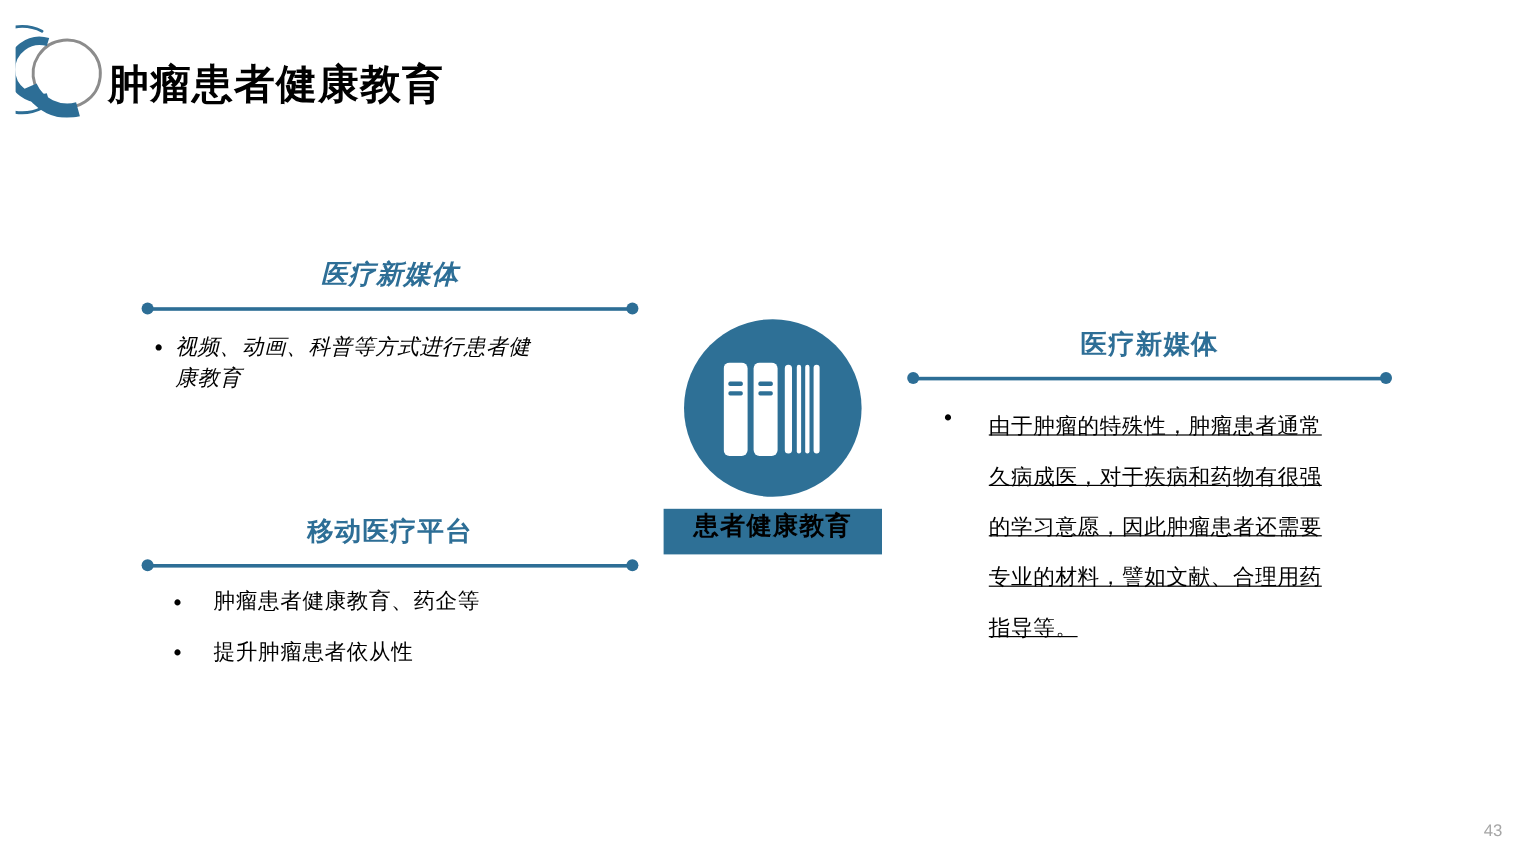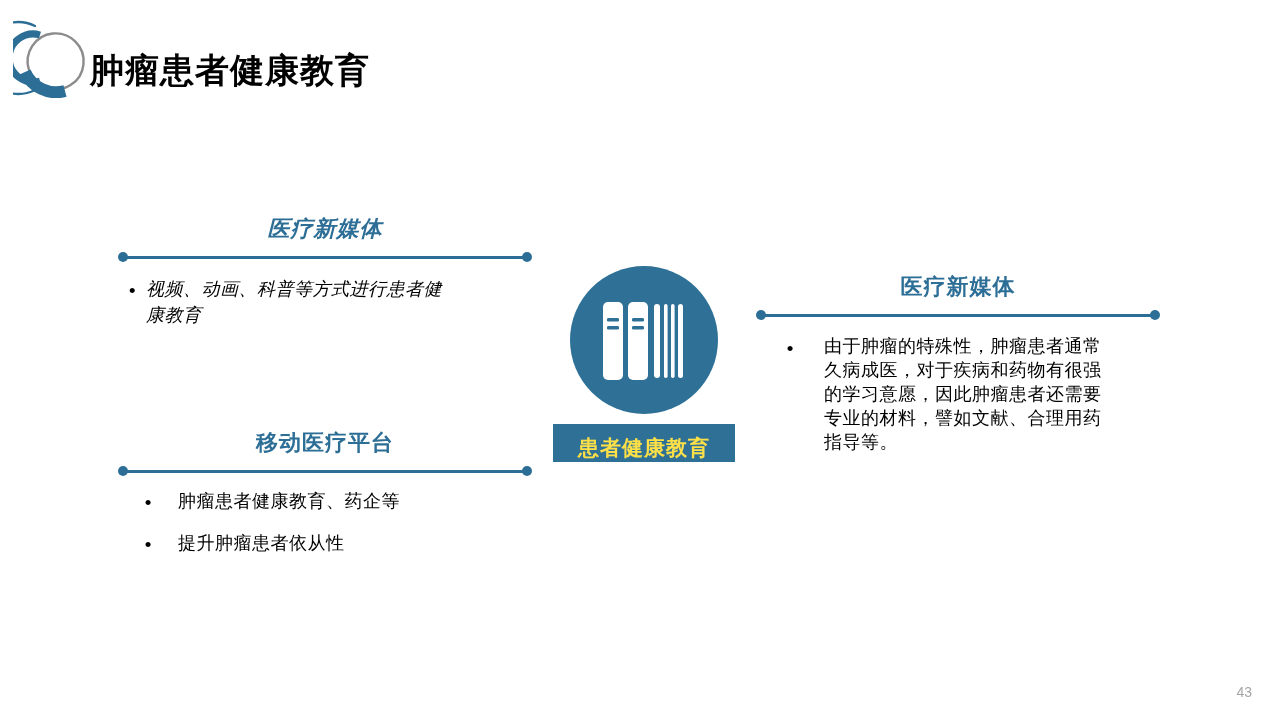--- a/index.html
+++ b/index.html
@@ -123,21 +123,21 @@
   #panel-mobile .bullet-row { margin-top: 12px; }
   #panel-mobile .bullet-mark { width: 60px; }
 
   
   #panel-content {
     left: 756px;
     top: 272px;
     width: 404px;
   }
   #panel-content .bullet-mark { width: 68px; }
-  #panel-content .bullet-text { max-width: 290px; line-height: 24px; }
+  #panel-content .bullet-text { max-width: 290px; line-height: 42px; text-decoration: underline; }
 
   
   .hub-circle {
     position: absolute;
     left: 570px;
     top: 266px;
     width: 148px;
     height: 148px;
     border-radius: 50%;
     background: #2e7096;
@@ -147,26 +147,26 @@
     left: 33px;
     top: 36px;
   }
   .hub-badge {
     position: absolute;
     left: 553px;
     top: 424px;
     width: 182px;
     height: 38px;
     background: #2e7096;
-    color: #fde047;
+    color: #000000;
     font-size: 21px;
     font-weight: bold;
     letter-spacing: 1px;
     display: flex;
-    align-items: flex-end;
+    align-items: flex-start;
     justify-content: center;
   }
 
   
   .page-number {
     position: absolute;
     right: 28px;
     bottom: 20px;
     font-size: 14px;
     color: #a6a6a6;

